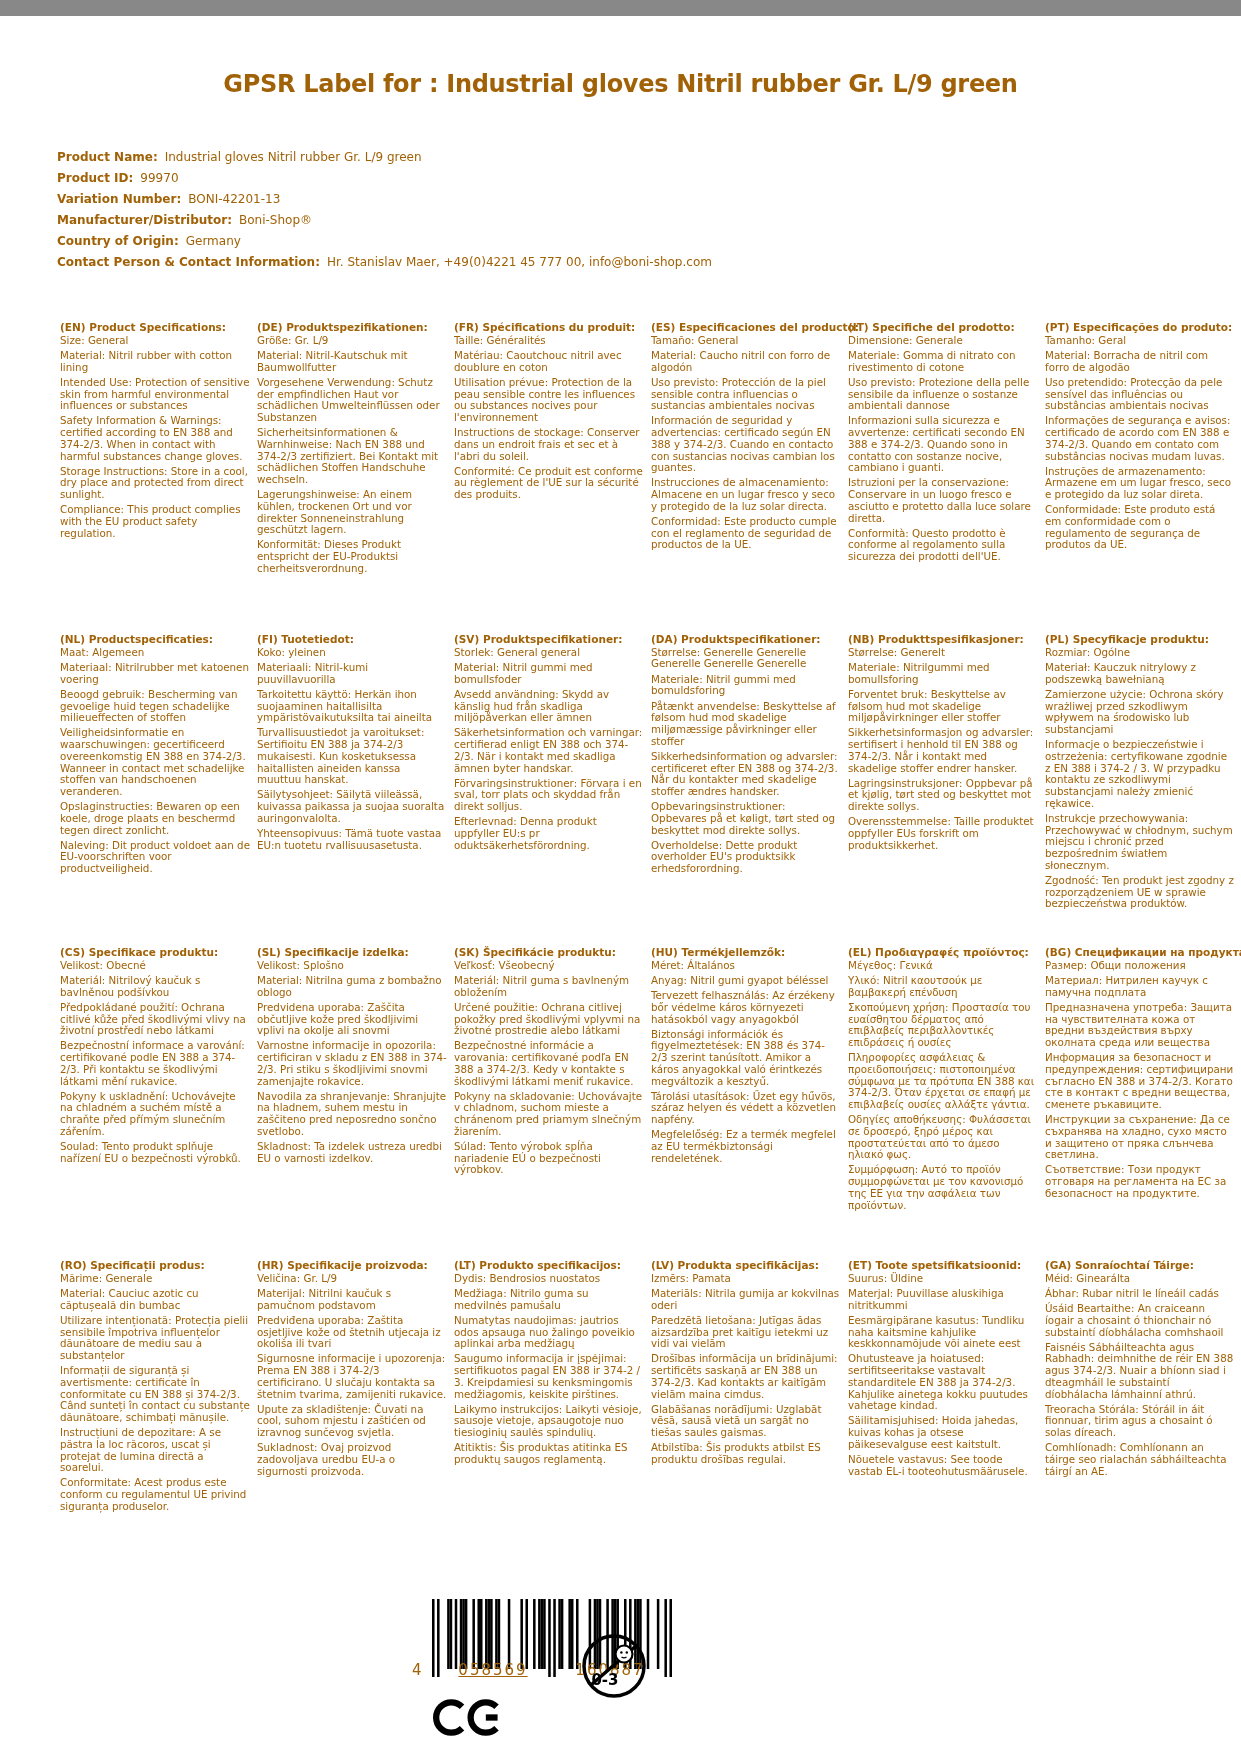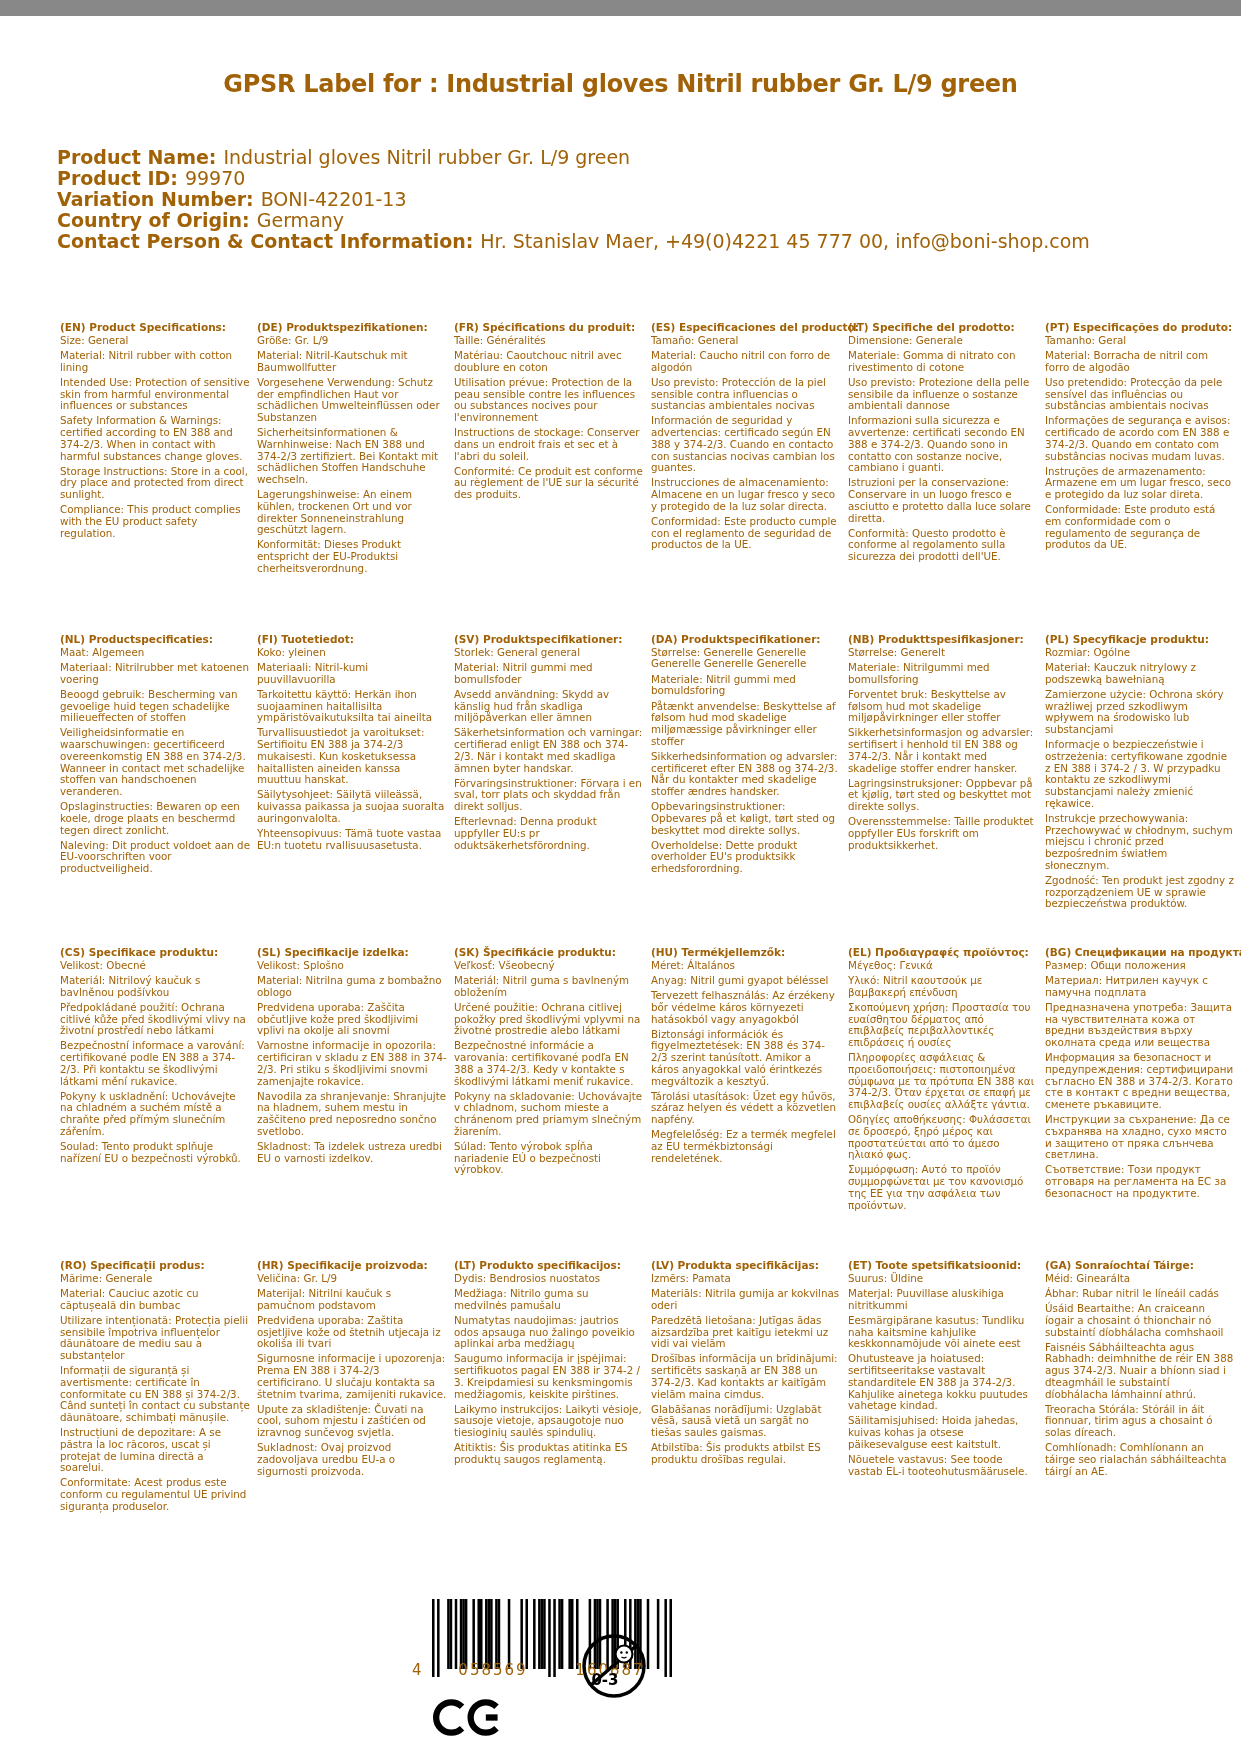--- a/index.html
+++ b/index.html
@@ -6,58 +6,61 @@
   .page {
     position:relative; width:1241px; height:1754px; margin:16px auto;
     background:#ffffff; color:#a16207;
     font-family:"DejaVu Sans","Liberation Sans",sans-serif;
     overflow:hidden;
   }
   .title {
     position:absolute; top:54px; left:0; width:100%;
     text-align:center; font-size:24px; font-weight:bold; letter-spacing:-0.3px;
   }
-  .info { position:absolute; left:57px; top:131px; font-size:19px; }
+  .info { position:absolute; left:57px; top:131px; font-size:12px; }
   .info-line { height:21px; line-height:21px; white-space:nowrap; }
   .info-label { font-weight:bold; }
   .info-value { margin-left:7px; }
   .lang-row {
     position:absolute; left:60px; width:1175px;
     display:grid; grid-template-columns:repeat(6,190px); column-gap:7px;
     align-items:start;
   }
   #row1 { top:306px; } #row2 { top:618px; } #row3 { top:931px; } #row4 { top:1244px; }
   .lang-block { font-size:10.3px; line-height:11.7px; }
   .lang-header { font-weight:bold; font-size:10.5px; white-space:nowrap; margin-bottom:1px; }
   .spec-item { margin-bottom:3.5px; }
   .barcode-wrap { position:absolute; left:410px; top:1583px; width:262px; height:80px; }
   #barcode-svg { position:absolute; left:22px; top:0; }
   .bc-digit { position:absolute; font-size:15px; line-height:15px; top:64px; }
   .bc-first { left:2px; }
-  .bc-left  { left:83px;  transform:translateX(-50%); letter-spacing:2px; }
+  .bc-left  { left:83px;  transform:translateX(-50%); letter-spacing:2px;text-decoration:underline; }
   .bc-right { left:200px; transform:translateX(-50%); letter-spacing:2px; }
   .ce-wrap  { position:absolute; left:432px; top:1682px; }
   .age-wrap { position:absolute; left:580px; top:1616px;text-decoration:underline; }
 </style>
 </head>
 <body>
 
 <div class="page">
 
   <div class="title">GPSR Label for : Industrial gloves Nitril rubber Gr. L/9 green</div>
 
   <div class="info">
     <div class="info-line">
       <span class="info-label">Product Name:</span><span class="info-value">Industrial gloves Nitril rubber Gr. L/9 green</span>
     </div>
     <div class="info-line">
       <span class="info-label">Product ID:</span><span class="info-value">99970</span>
     </div>
     <div class="info-line">
       <span class="info-label">Variation Number:</span><span class="info-value">BONI-42201-13</span>
+    </div>
+    <div class="info-line">
+      <span class="info-label">Manufacturer/Distributor:</span><span class="info-value">Boni-Shop®</span>
     </div>
     <div class="info-line">
       <span class="info-label">Country of Origin:</span><span class="info-value">Germany</span>
     </div>
     <div class="info-line">
       <span class="info-label">Contact Person &amp; Contact Information:</span><span class="info-value">Hr. Stanislav Maer, +49(0)4221 45 777 00, info@boni-shop.com</span>
     </div>
   </div>
 
   <div class="lang-row" id="row1">

